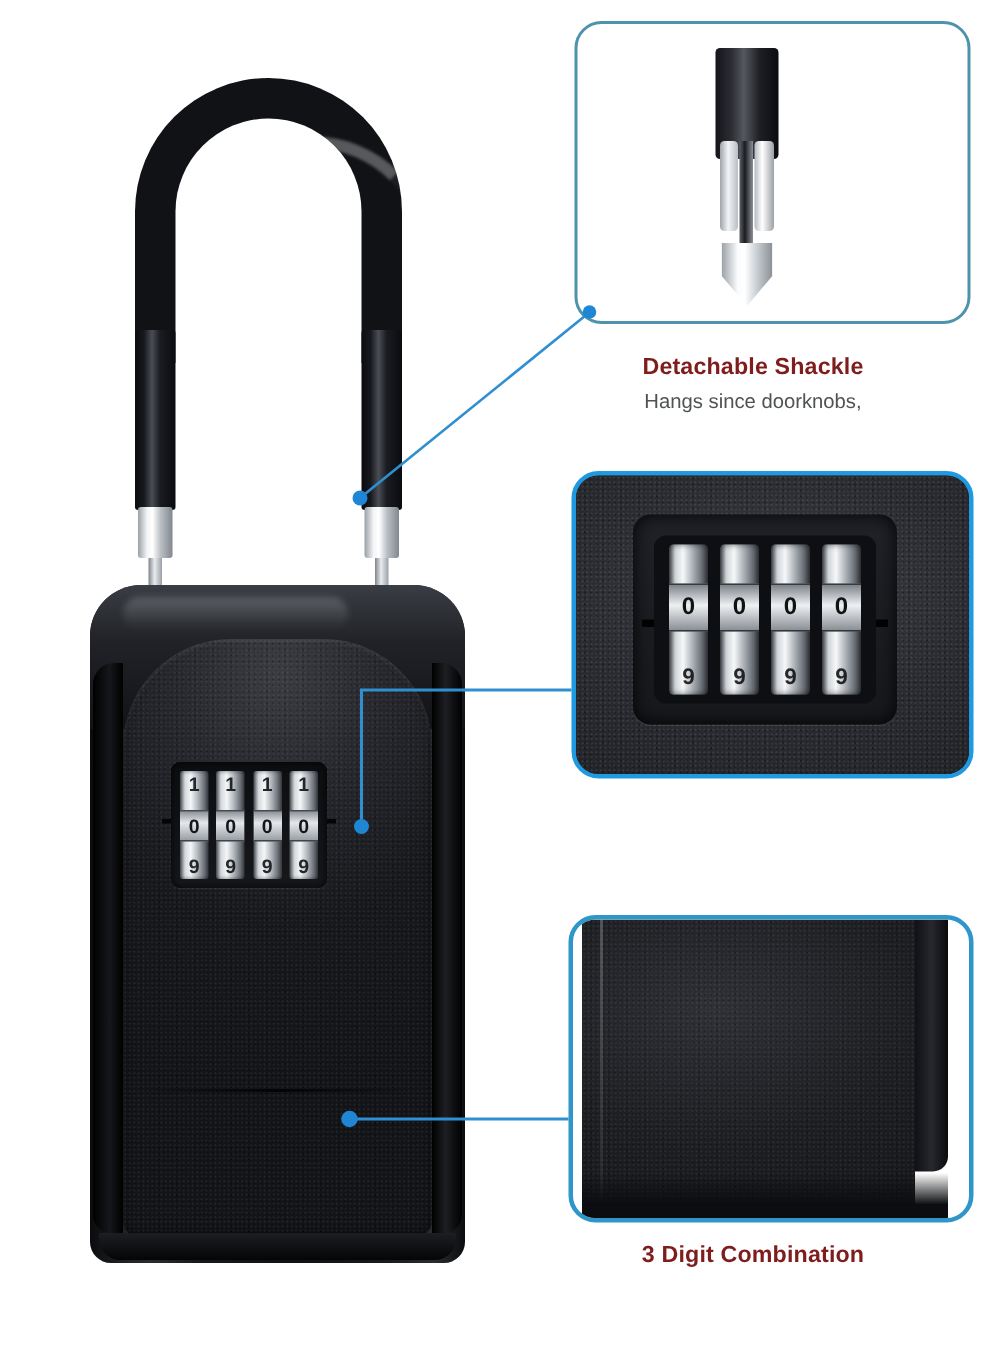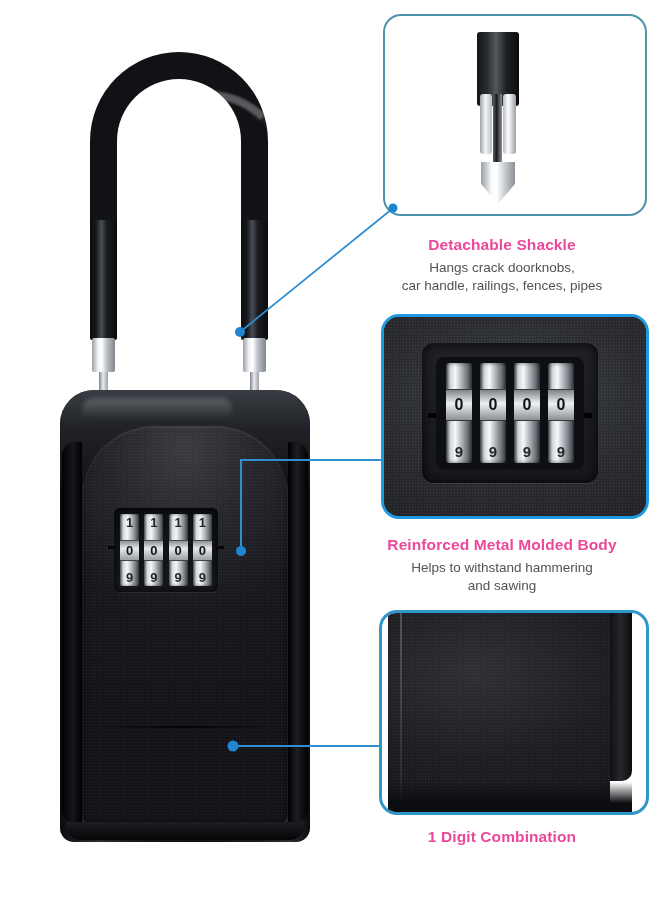--- a/index.html
+++ b/index.html
@@ -242,21 +242,21 @@
     position:absolute; left: 6px; bottom: 0; width: 244px; height: 30px;
     background: linear-gradient(180deg,rgba(20,21,24,0),#0c0d10 70%);
   }
 
   
   #connectors { position:absolute; inset:0; pointer-events:none; }
 
   
   .feature { position:absolute; width: 300px; text-align:center; left: 352px; }
   .feature .f-title {
-    color: #ec4899; font-weight: 700; font-size: 15.5px; letter-spacing: .1px;
+    color: #7f1d1d; font-weight: 700; font-size: 15.5px; letter-spacing: .1px;
     margin-bottom: 5px;
   }
   .feature .f-desc {
     color: #4f5355; font-size: 13.5px; line-height: 1.35;
   }
   .feat-1 { top: 236px; }
   .feat-2 { top: 536px; }
   .feat-3 { top: 828px; }
 </style>
 </head>
@@ -367,32 +367,24 @@
     <polyline points="241,551 241,460 381,460" fill="none" stroke="#2f8fd0" stroke-width="2"></polyline>
     <circle cx="241" cy="551" r="5" fill="#1f86d4"></circle>
 
     <line x1="233" y1="746" x2="379" y2="746" stroke="#2f8fd0" stroke-width="2"></line>
     <circle cx="233" cy="746" r="5.5" fill="#1f86d4"></circle>
   </svg>
 
   <div class="feature feat-1">
     <div class="f-title">Detachable Shackle</div>
     <div class="f-desc">
-      <div>Hangs crack doorknobs,</div>
-      <div>car handle, railings, fences, pipes</div>
-    </div>
-  </div>
-
-  <div class="feature feat-2">
-    <div class="f-title">Reinforced Metal Molded Body</div>
+      <div>Hangs since doorknobs,</div>
+    </div>
+  </div>
+
+
+  <div class="feature feat-3">
+    <div class="f-title">3 Digit Combination</div>
     <div class="f-desc">
-      <div>Helps to withstand hammering</div>
-      <div>and sawing</div>
-    </div>
-  </div>
-
-  <div class="feature feat-3">
-    <div class="f-title">1 Digit Combination</div>
-    <div class="f-desc">
     </div>
   </div>
 
 </div>
 
 </body></html>

